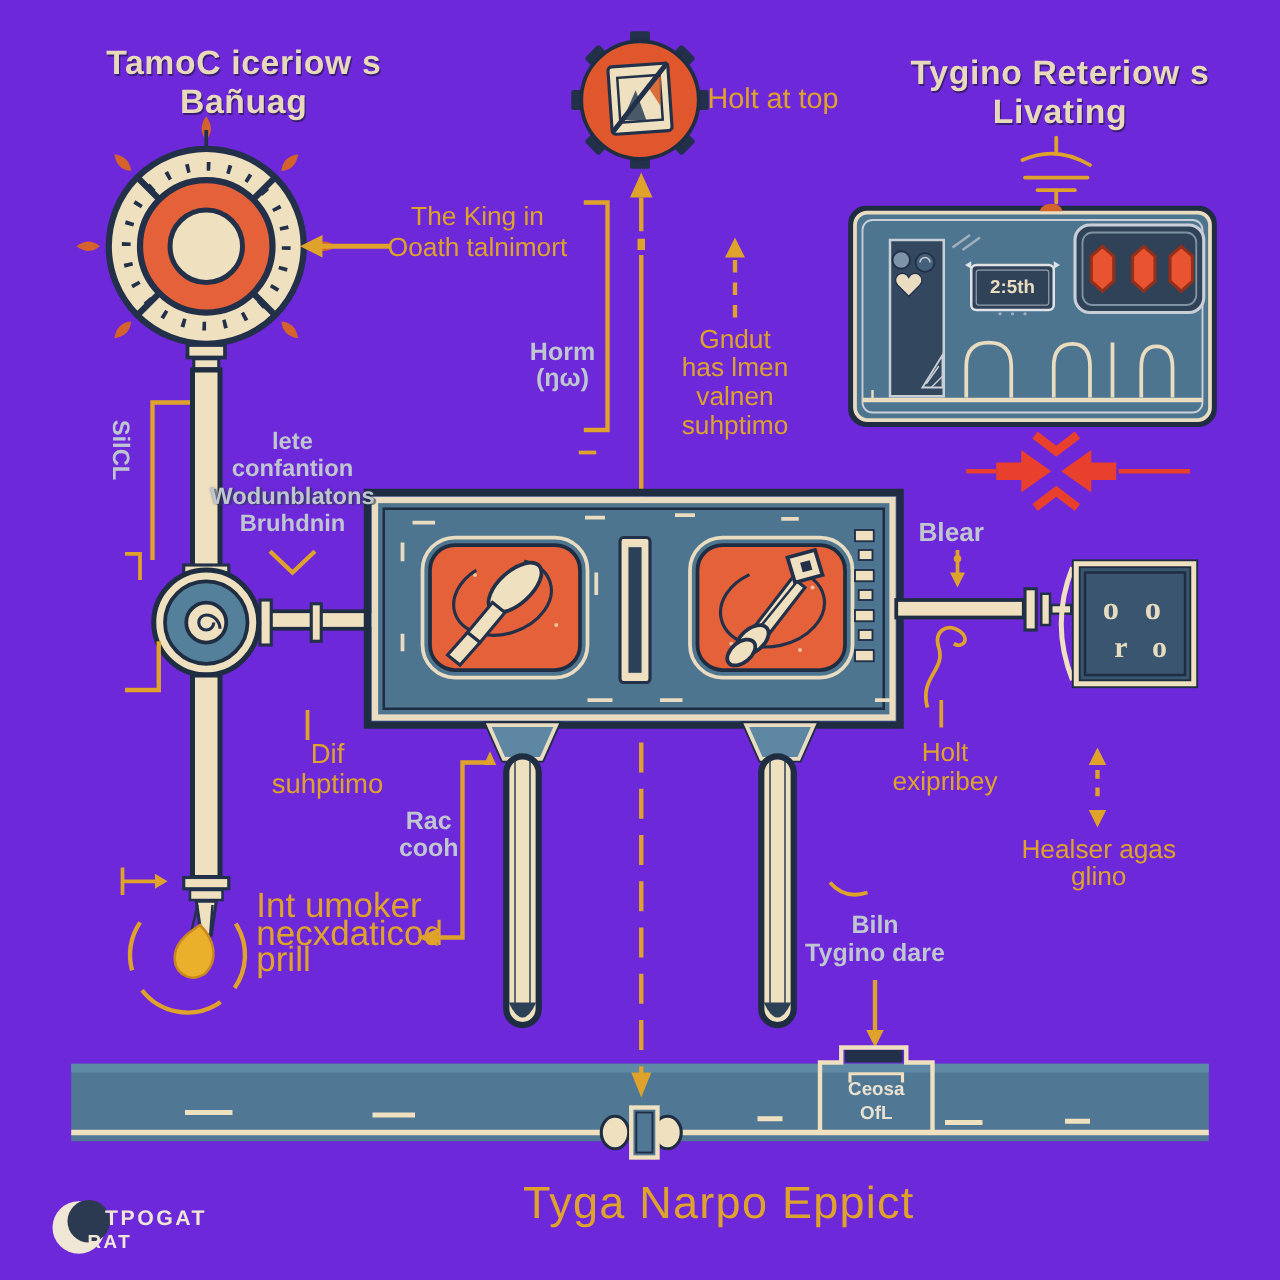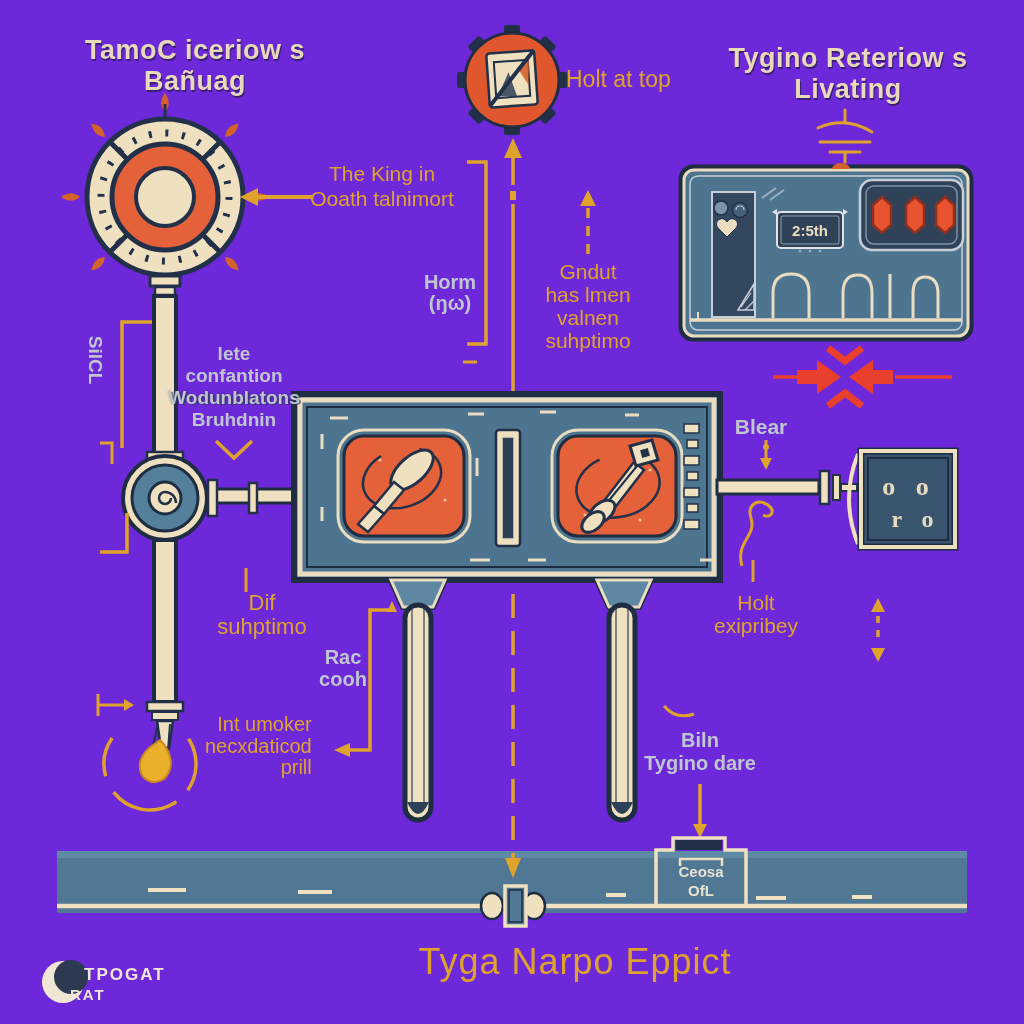--- a/index.html
+++ b/index.html
@@ -365,31 +365,35 @@
 <div class="lbl gold" style="left:262px;top:615px;font-size:22px;line-height:24px">
   <div>Dif</div>
   <div>suhptimo</div>
 </div>
 
 <div class="lbl gray" style="left:343px;top:668px;font-size:20px;line-height:22px">
   <div>Rac</div>
   <div>cooh</div>
 </div>
 
-<div class="lblL gold" style="left:205px;top:746px;font-size:20px;line-height:21.5px;text-align:right">
+<div class="lblL gold" style="left:205px;top:746px;font-size:28px;line-height:21.5px;text-align:left">
   <div>Int umoker</div>
   <div>necxdaticod</div>
   <div>prill</div>
 </div>
 
 <div class="lbl gold" style="left:756px;top:614px;font-size:21px;line-height:23px">
   <div>Holt</div>
   <div>exipribey</div>
 </div>
 
+<div class="lbl gold" style="left:879px;top:691px;font-size:21px;line-height:22px">
+  <div>Healser agas</div>
+  <div>glino</div>
+</div>
 
 <div class="lbl gray" style="left:700px;top:752px;font-size:20px;line-height:23px">
   <div>Biln</div>
   <div>Tygino dare</div>
 </div>
 
 <div class="lbl mono" style="left:909px;top:487px;font-size:26px;font-weight:700;color:#e8dcc0;letter-spacing:7px">o o</div>
 <div class="lbl mono" style="left:916px;top:519px;font-size:24px;font-weight:700;color:#e8dcc0;letter-spacing:7px">r o</div>
 
 <div class="lbl" style="left:701px;top:881px;font-size:15px;line-height:19px;font-weight:700;color:#e8e2d2">

